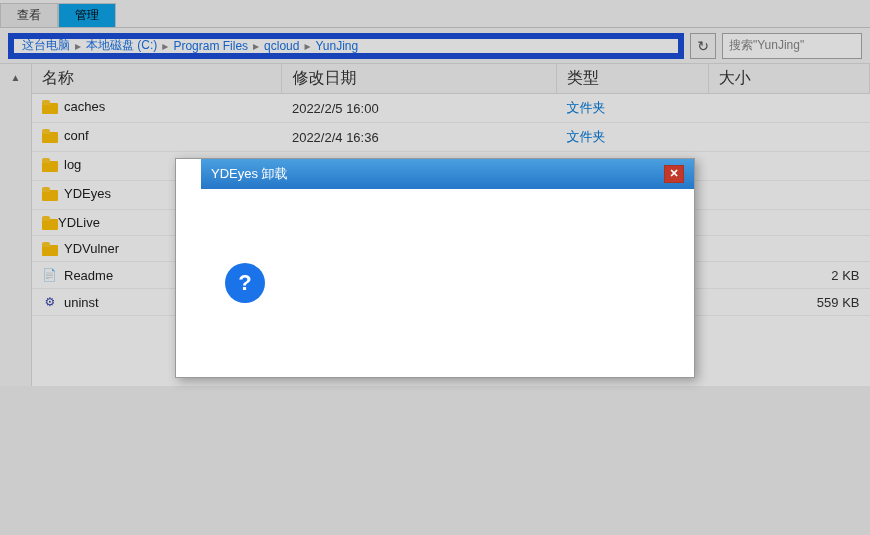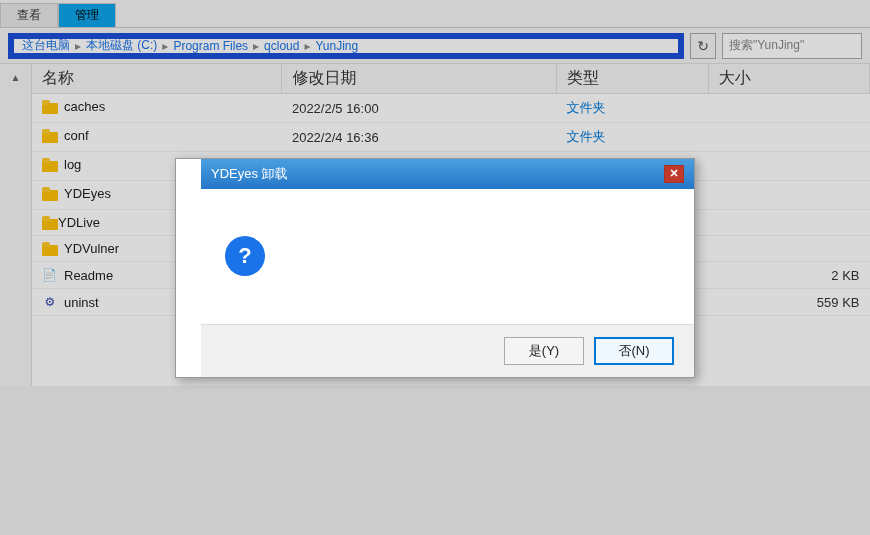--- a/index.html
+++ b/index.html
@@ -444,18 +444,14 @@
       <span>YDEyes 卸载</span>
       <div class="dialog-close-btn">
         <span>✕</span>
       </div>
     </div>
     <div class="dialog-body">
       <div class="dialog-icon">
         <span>?</span>
       </div>
     </div>
-    <div class="dialog-footer">
-      <button class="dialog-btn">是(Y)</button>
-      <button class="dialog-btn focused">否(N)</button>
-    </div>
   </div>
 </div>
 
 </body></html>

